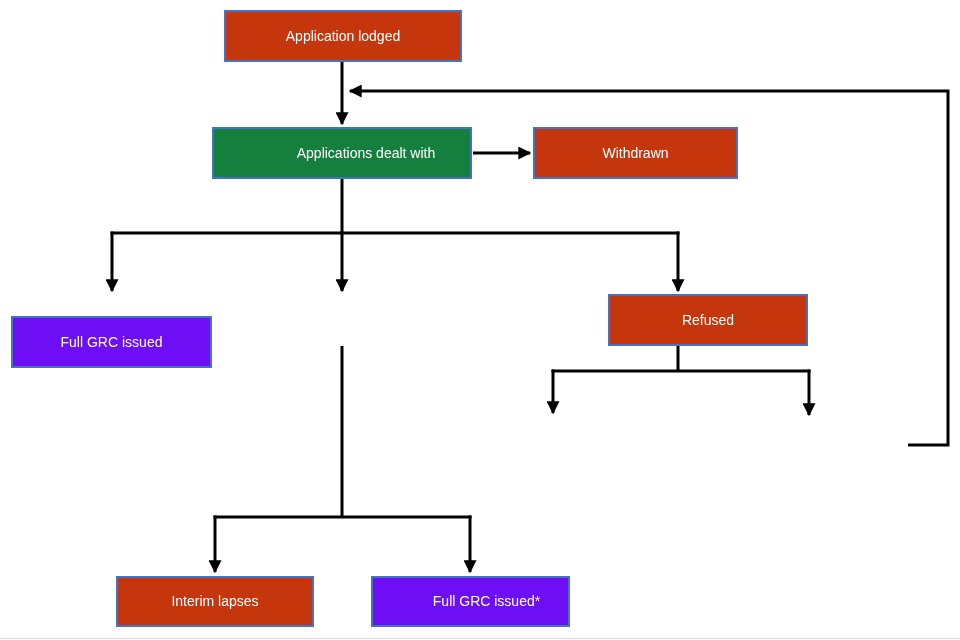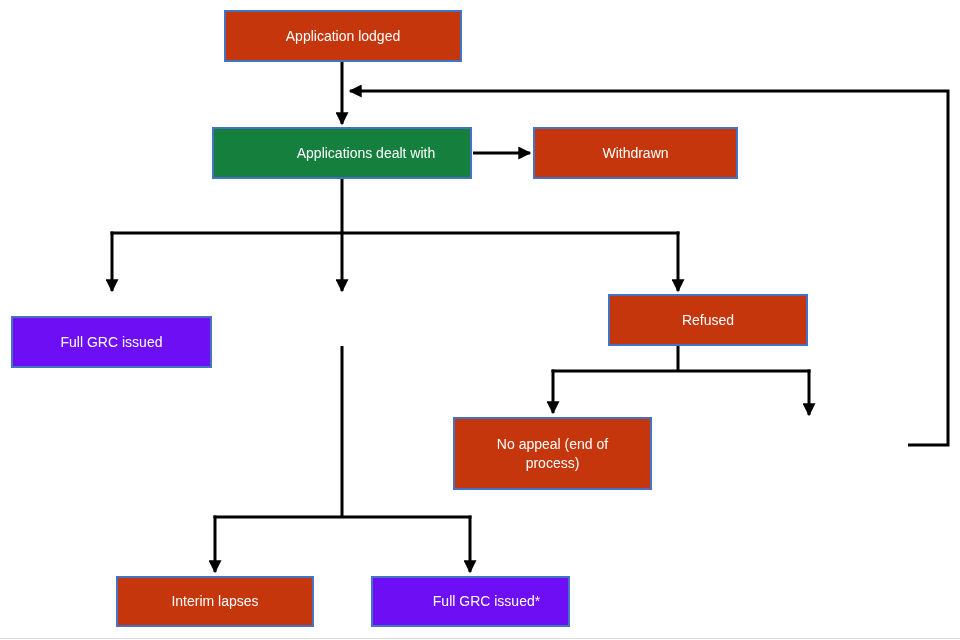--- a/index.html
+++ b/index.html
@@ -111,23 +111,20 @@
 
   <div class="node" id="n-fullgrc" style="background-color: rgb(110, 14, 245); border-color: rgb(68, 114, 196);">
     <span>Full GRC issued</span>
   </div>
 
 
   <div class="node" id="n-refused" style="background-color: rgb(197, 54, 13); border-color: rgb(68, 114, 196); margin-left: 28px;">
     <span>Refused</span>
   </div>
 
-  <div class="node" id="n-noappeal" style="background-color: rgb(197, 54, 13); border-color: rgb(68, 114, 196);">
-    <span>No appeal (end of process)</span>
-  </div>
 
 
   <div class="node" id="n-lapses" style="background-color: rgb(197, 54, 13); border-color: rgb(68, 114, 196);">
     <span>Interim lapses</span>
   </div>
 
   <div class="node" id="n-fullgrcstar" style="background-color: rgb(110, 14, 245); border-color: rgb(68, 114, 196); padding-left: 32px;">
     <span>Full GRC issued*</span>
   </div>
 

